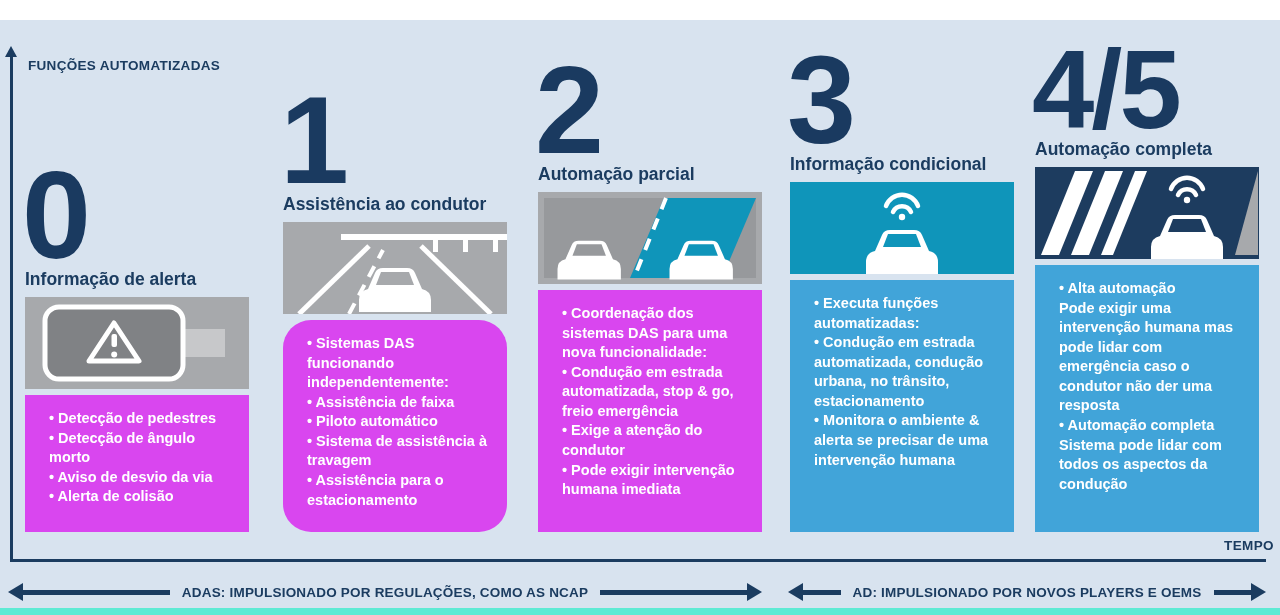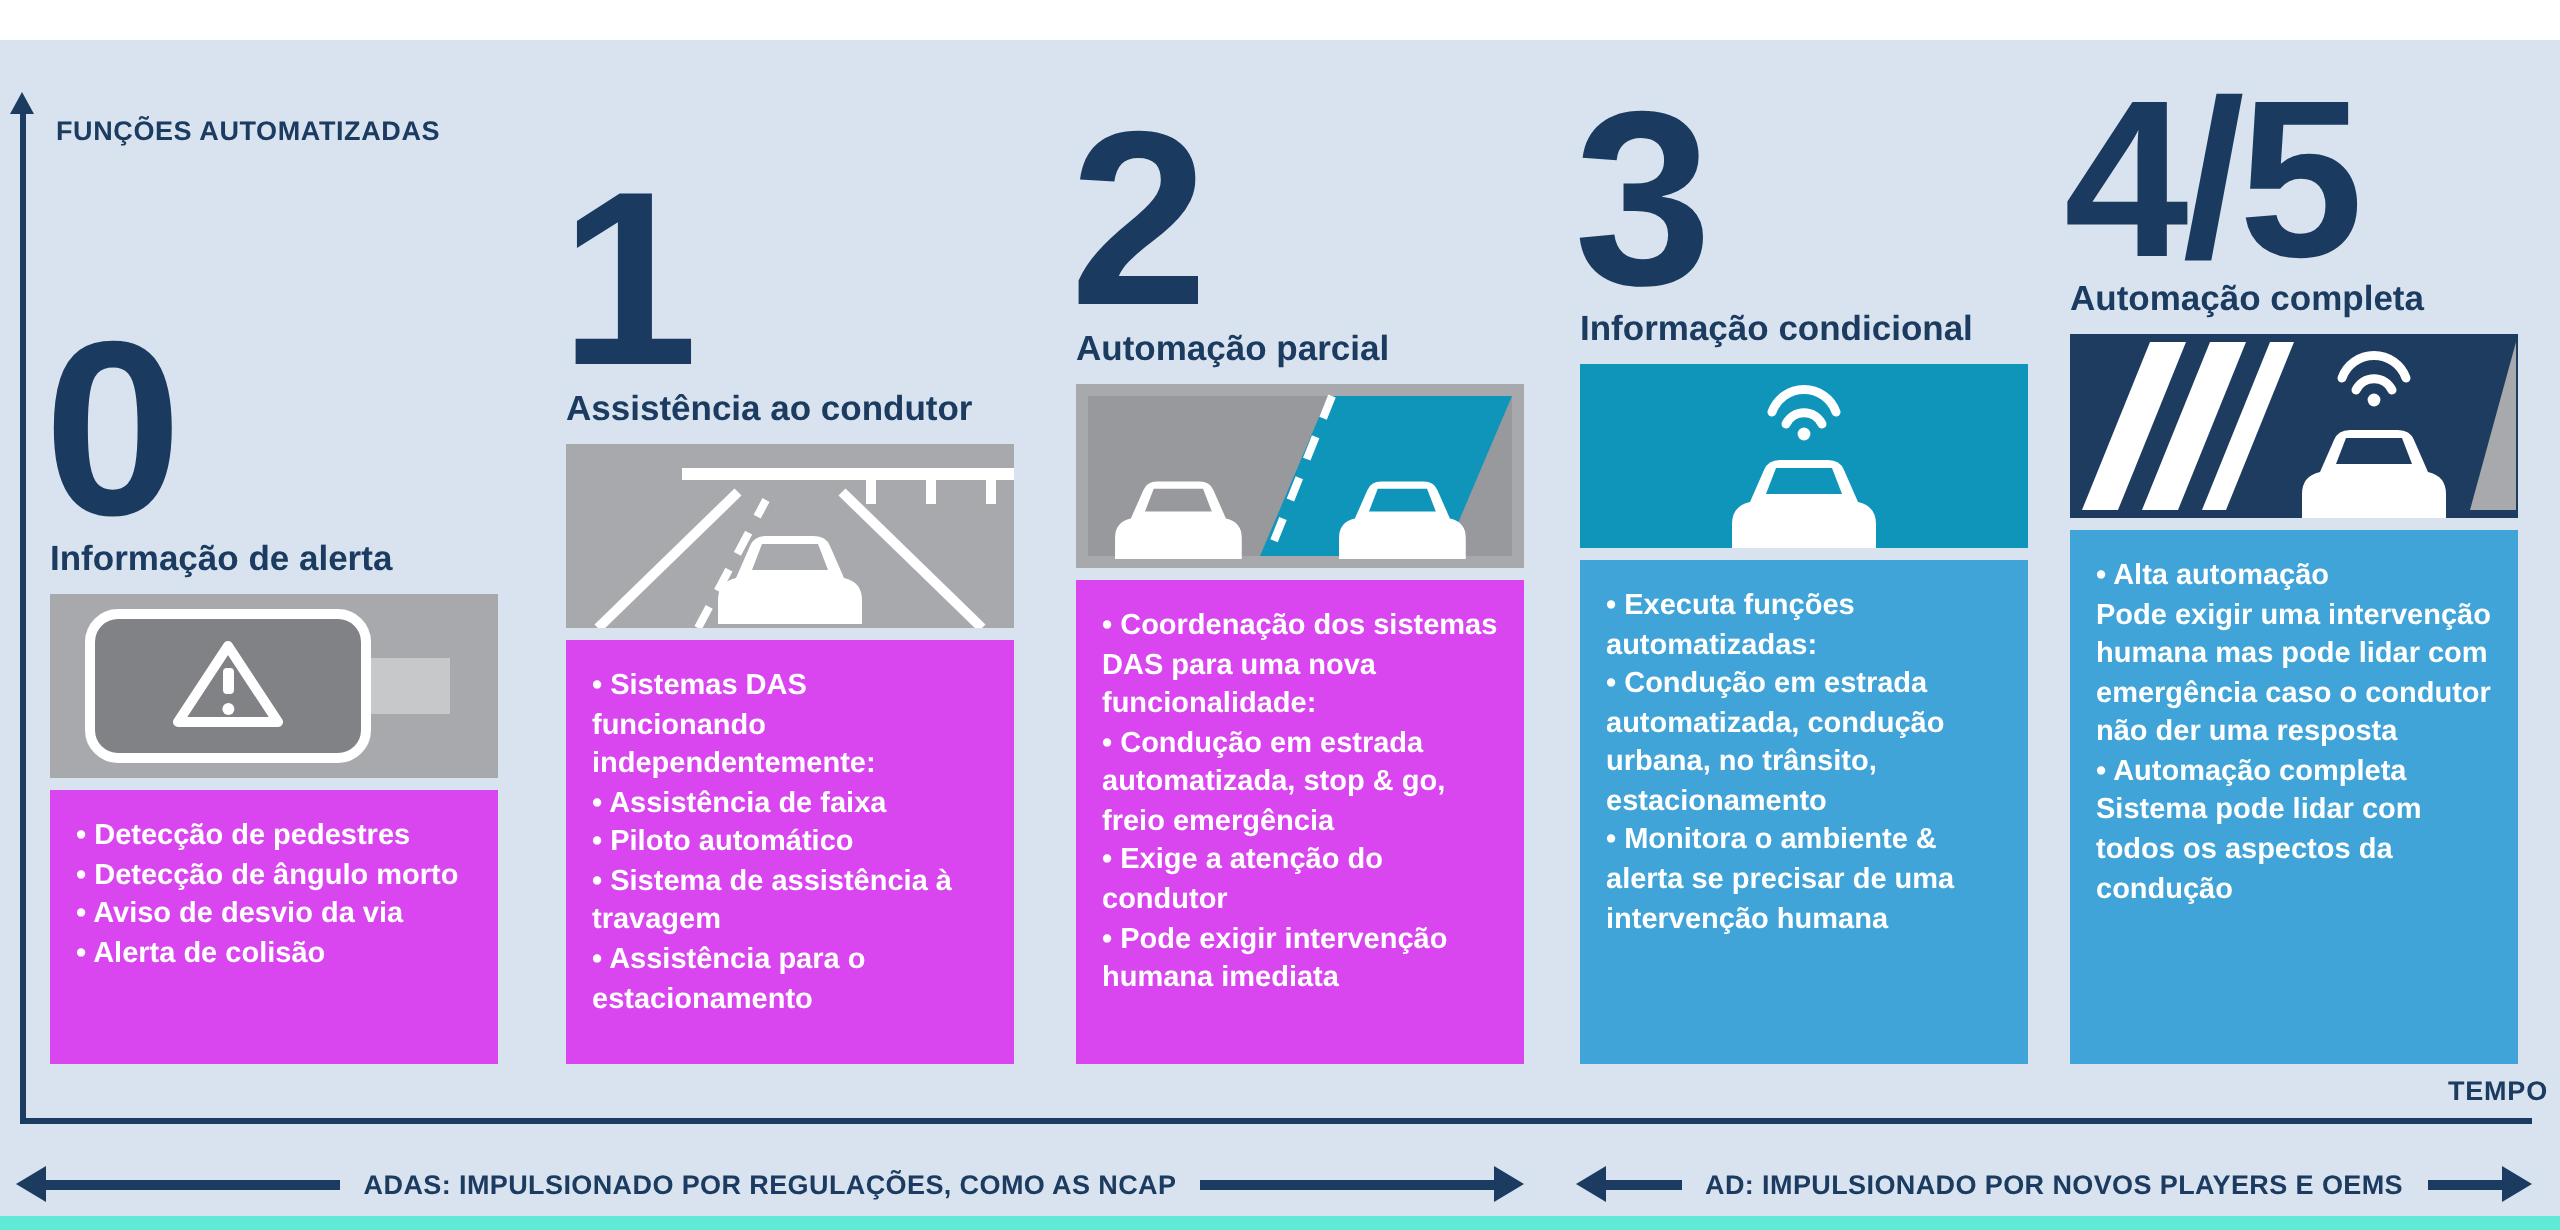--- a/index.html
+++ b/index.html
@@ -32,27 +32,27 @@
   .c0 { left:25px; }  .c1 { left:283px; }  .c2 { left:538px; }  .c3 { left:790px; }  .c4 { left:1035px; }
   .num {
     font-size:124px; line-height:.8; font-weight:bold; color:#1a3a60;
     letter-spacing:-3px; margin:0 0 4px -3px;
   }
   .c4 .num { font-size:112px; }
   .title { font-size:17.5px; font-weight:bold; color:#1b3c60; margin:0 0 7px 0; }
   .img { width:100%; height:92px; margin:0 0 6px 0; line-height:0; }
   .img svg { display:block; }
   .textbox {
-    width:100%; padding:14px 13px 12px 13px;
+    width:100%; padding:14px 13px 12px 24px;
     color:#ffffff; font-size:14.5px; font-weight:bold; line-height:1.35;
   }
   .textbox.dark { background:#d946ef; }
   .textbox.light { background:#41a4d9; }
   .c0 .textbox { min-height:137px; }
-  .c1 .textbox { min-height:212px; }
+  .c1 .textbox { min-height:212px;border-radius:28px; }
   .c2 .textbox { min-height:242px; }
   .c3 .textbox { min-height:252px; }
   .c4 .textbox { min-height:267px; }
   .bullet { white-space:pre-line; }
   
   .range { position:absolute; bottom:34px; display:flex; align-items:center; height:18px; }
   .range-adas { left:8px; width:754px; }
   .range-ad { left:788px; right:14px; }
   .range .line { flex:1; height:5px; background:#1b3c60; }
   .range .label {

